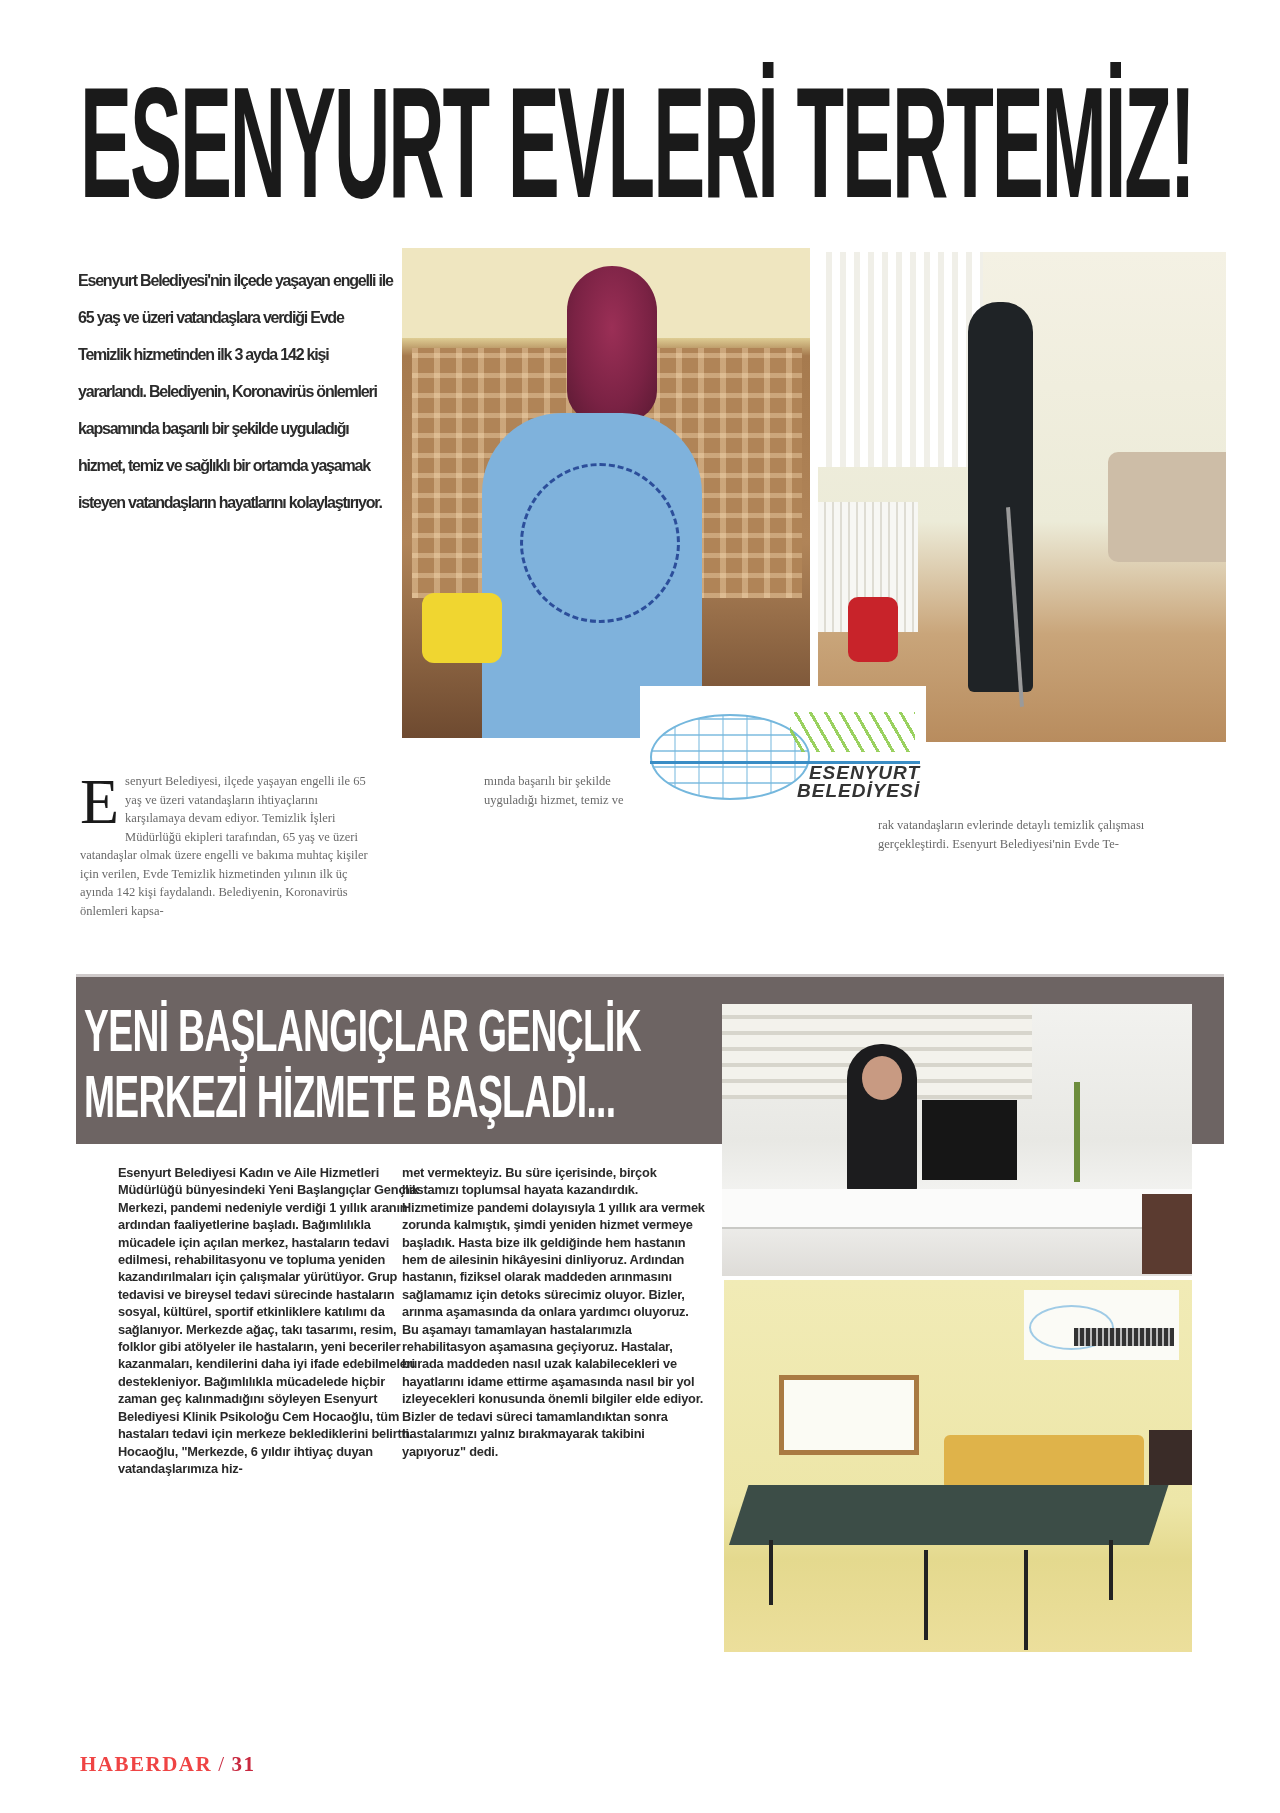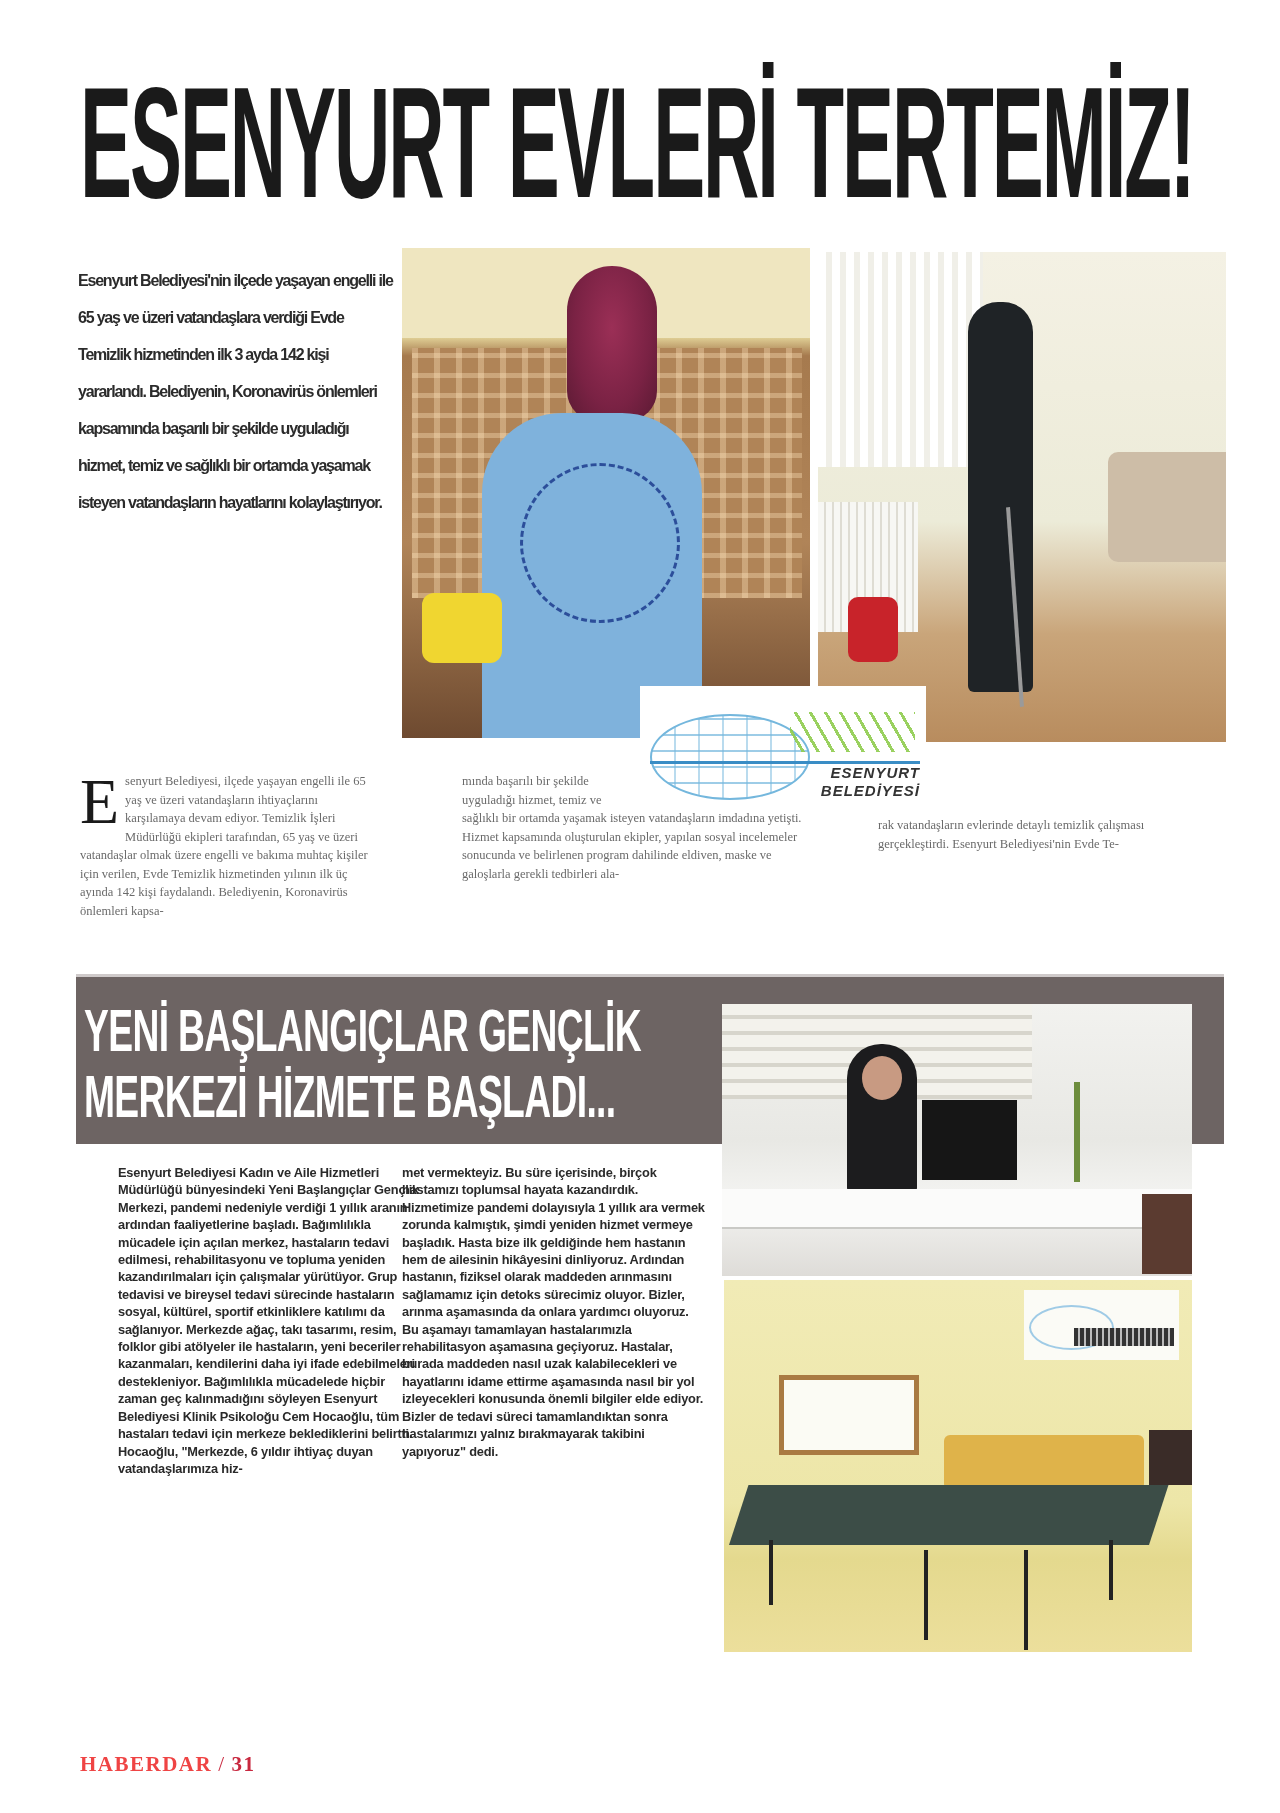--- a/index.html
+++ b/index.html
@@ -100,35 +100,35 @@
       position: absolute; left: 10px; top: 75px; width: 270px; height: 3px; background: #3a8dc5;
     }
     .logo-figures {
       position: absolute; left: 150px; top: 26px; width: 125px; height: 40px;
       background: repeating-linear-gradient(60deg, transparent 0 10px, #8fcc4e 10px 13px);
       opacity: .9;
     }
     .logo-text {
       position: absolute; left: 95px; top: 78px; width: 185px;
       font-family: "Liberation Sans", sans-serif; font-weight: 700; font-style: italic;
-      font-size: 15px; line-height: 18px; color: #333333; text-align: right; letter-spacing: 1px;
+      font-size: 19px; line-height: 18px; color: #333333; text-align: right; letter-spacing: 1px;
     }
 
     .body-serif {
       position: absolute; font-family: "Liberation Serif", serif;
       font-size: 12.5px; line-height: 18.5px; color: #6a6a6a;
     }
     .col1 { left: 80px; top: 772px; width: 300px; }
     .col2 { left: 462px; top: 772px; width: 352px; }
     .col3 { left: 848px; top: 772px; width: 360px; margin-top: 44px; }
     .dropcap {
       float: left; font-family: "Liberation Serif", serif; font-size: 64px; line-height: 56px;
       color: #1a1a1a; margin: 2px 6px 0 0;
     }
-    .col2-short { display: block; width: 150px; }
+    .col2-short { display: block; width: 150px; margin-left: 22px; }
     .col3-indent { display: block; padding-left: 30px; }
 
     .banner {
       position: absolute; left: 76px; top: 974px; width: 1148px; height: 170px;
       background: #6d6463; border-top: 3px solid #cfcaca;
     }
     .banner-title {
       position: absolute; left: 84px; top: 998px; width: 1200px;
       font-family: "Liberation Sans", sans-serif; font-weight: 700;
       font-size: 60px; line-height: 66px; color: #ffffff; letter-spacing: -1px;
@@ -252,21 +252,20 @@
     <div>BELEDİYESİ</div>
   </div>
 </div>
 
 <div class="body-serif col1">
   <span class="dropcap">E</span>
   <span>senyurt Belediyesi, ilçede yaşayan engelli ile 65 yaş ve üzeri vatandaşların ihtiyaçlarını karşılamaya devam ediyor. Temizlik İşleri Müdürlüğü ekipleri tarafından, 65 yaş ve üzeri vatandaşlar olmak üzere engelli ve bakıma muhtaç kişiler için verilen, Evde Temizlik hizmetinden yılının ilk üç ayında 142 kişi faydalandı. Belediyenin, Koronavirüs önlemleri kapsa-</span>
 </div>
 <div class="body-serif col2">
   <span class="col2-short">mında başarılı bir şekilde uyguladığı hizmet, temiz ve</span>
-  <span>sağlıklı bir ortamda yaşamak isteyen vatandaşların imdadına yetişti. Hizmet kapsamında oluşturulan ekipler, yapılan sosyal incelemeler sonucunda ve belirlenen program dahilinde eldiven, maske ve galoşlarla gerekli tedbirleri ala-</span>
 </div>
 <div class="body-serif col3">
   <span class="col3-indent">rak vatandaşların evlerinde detaylı temizlik çalışması gerçekleştirdi. Esenyurt Belediyesi'nin Evde Te-</span>
 </div>
 
 <div class="banner"></div>
 <div class="banner-title">
   <div>YENİ BAŞLANGIÇLAR GENÇLİK</div>
   <div>MERKEZİ HİZMETE BAŞLADI...</div>
 </div>

